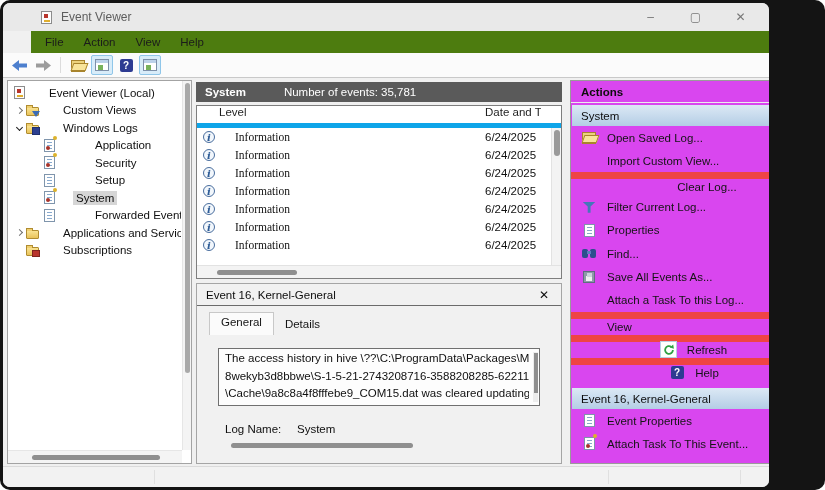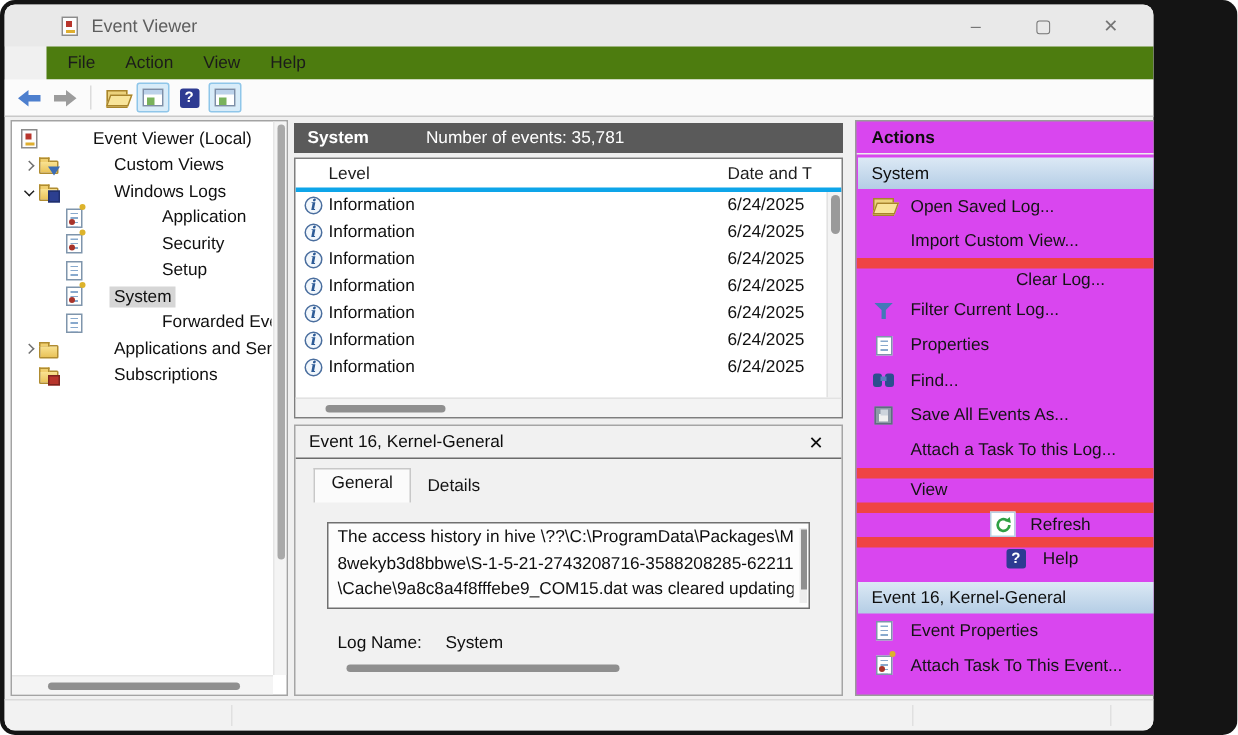--- a/index.html
+++ b/index.html
@@ -54,43 +54,43 @@
   .ic-help::before{content:"?";position:absolute;inset:0;text-align:center;font:bold 10px/13px "Liberation Sans",sans-serif;color:#fff;}
   .ic-win{width:14px;height:12px;background:#fff;border:1px solid #7d8fa8;}
   .ic-win::before{content:"";position:absolute;left:0;right:0;top:0;height:3px;background:#bcd2ea;}
   .ic-win::after{content:"";position:absolute;left:2px;top:5px;width:5px;height:5px;background:#79b25c;}
   .icbox{display:flex;align-items:center;justify-content:center;width:17px;height:17px;background:#fff;border:1px solid #b9cfe2;}
 
   
   .tree-panel{position:absolute;left:4px;top:77px;width:185px;height:384px;background:#fff;border:1px solid #a3a3a3;overflow:hidden;}
   .tree-rows{position:absolute;left:0;top:3px;right:10px;bottom:14px;overflow:hidden;}
   .trow{height:17.5px;display:flex;align-items:center;font-size:11.5px;color:#101010;white-space:nowrap;}
-  .trow .lbl{margin-left:17px;padding-left:20px;}
+  .trow .lbl{margin-left:4px;padding-left:20px;}
   .trow .lbl.sel{background:#d6d6d6;padding:1px 3px;margin-left:2px;}
   .exp-slot{width:14px;display:flex;justify-content:center;flex:none;}
   .chev{width:5px;height:5px;border-right:1.3px solid #707070;border-bottom:1.3px solid #707070;display:inline-block;}
   .chev.col{transform:rotate(-45deg);}
   .chev.exp{transform:rotate(45deg);border-color:#1e1e1e;}
   .pl0{padding-left:6px;} .pl1{padding-left:4px;} .pl2{padding-left:36px;gap:16px;}
   .tree-vscroll{position:absolute;top:0;right:0;bottom:13px;width:9px;background:#f4f4f4;border-left:1px solid #e6e6e6;}
   .tree-vscroll .thumb{position:absolute;top:2px;left:1.5px;width:5px;height:290px;background:#a9a9a9;border-radius:3px;}
   .tree-hscroll{position:absolute;left:0;right:9px;bottom:0;height:13px;background:#f4f4f4;border-top:1px solid #e6e6e6;}
   .tree-hscroll .thumb{position:absolute;left:24px;top:4px;width:128px;height:5px;background:#8f8f8f;border-radius:3px;}
 
   
   .mid-head{position:absolute;left:193px;top:79px;width:366px;height:20px;background:#5a5a5a;color:#fff;display:flex;align-items:center;font-size:11.5px;}
   .mid-head .t{font-weight:bold;margin-left:9px;}
   .mid-head .s{margin-left:38px;}
   .list-panel{position:absolute;left:193px;top:102px;width:366px;height:174px;background:#fff;border:1px solid #7e7e7e;overflow:hidden;}
-  .cols{height:22px;display:flex;align-items:center;font-size:11.5px;color:#1f1f1f;border-bottom:3px solid #0ea5e9;}
+  .cols{height:22px;display:flex;align-items:flex-start;font-size:11.5px;color:#1f1f1f;border-bottom:5px solid #0ea5e9;}
   .hc1{flex:0 0 288px;padding-left:22px;overflow:hidden;white-space:nowrap;}
   .hc2{flex:0 0 56px;overflow:hidden;white-space:nowrap;}
   .lrow{height:18px;display:flex;align-items:center;font-size:11.5px;color:#101010;}
   .rc1{flex:0 0 288px;display:flex;align-items:center;padding-left:6px;}
-  .rc1 .lbl{margin-left:4px;}
+  .rc1 .lbl{margin-left:20px;font-family:Liberation Serif, serif;}
   .rc2{flex:0 0 66px;overflow:hidden;white-space:nowrap;}
   .list-vscroll{position:absolute;top:22px;right:0;width:10px;bottom:13px;background:#f3f3f3;border-left:1px solid #e2e2e2;}
   .list-vscroll .thumb{position:absolute;top:2px;left:2px;width:6px;height:26px;background:#9a9a9a;border-radius:3px;}
   .list-hscroll{position:absolute;left:0;right:0;bottom:0;height:13px;background:#f3f3f3;border-top:1px solid #e2e2e2;}
   .list-hscroll .thumb{position:absolute;left:20px;top:4px;width:80px;height:5px;background:#8f8f8f;border-radius:3px;}
 
   
   .preview{position:absolute;left:193px;top:280px;width:366px;height:181px;background:#f1f1f1;border:1px solid #a5a5a5;overflow:hidden;}
   .pv-head{height:22px;display:flex;align-items:center;border-bottom:1px solid #6b6b6b;font-size:11.5px;color:#0d0d0d;}
   .pv-head .t{margin-left:9px;}

